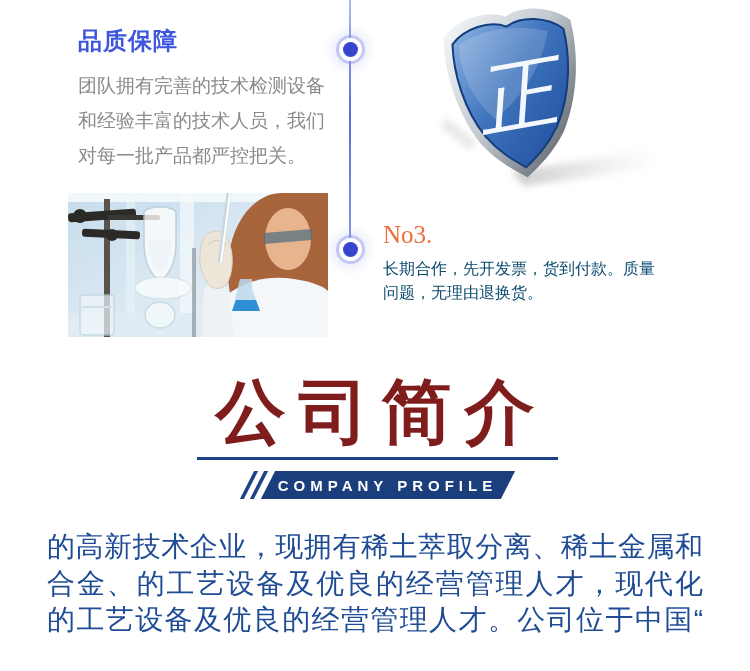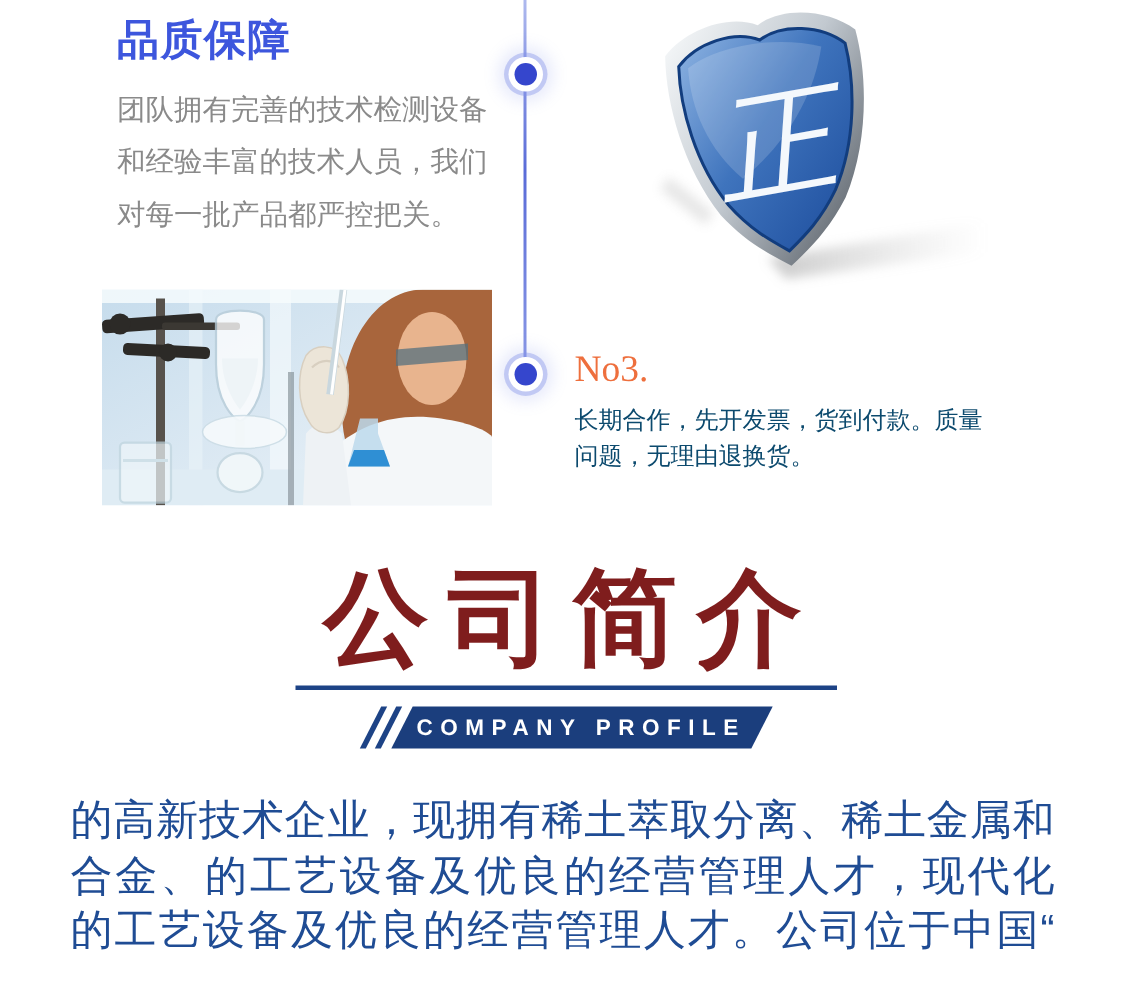--- a/index.html
+++ b/index.html
@@ -22,25 +22,25 @@
   .dot-b { left:343px; top:242px; }
 
   
   .feature { position:absolute; }
   .feat-no {
     font-family:"Liberation Serif", serif; color:#ee6f3d;
     font-size:25px; line-height:28px;
   }
   .feat-title { margin:0; color:#3d56dd; font-weight:700; letter-spacing:1px; }
   .feature-2 { left:78px; top:12px; width:290px; }
-  .feature-2 .feat-title { font-size:28px; line-height:30px; }
-  .feature-2 .feat-body { margin-top:14px; color:#8a8a8a; font-size:19px; }
+  .feature-2 .feat-title { font-size:24px; line-height:30px;margin-top:14px; }
+  .feature-2 .feat-body { margin-top:14px; color:#8a8a8a; font-size:19px;font-family:Liberation Mono, monospace; }
   .feature-2 .feat-line { line-height:35px; white-space:nowrap; }
 
-  .feature-3 { left:383px; top:233px; width:270px; }
+  .feature-3 { left:383px; top:221px; width:270px; }
   .feature-3 .feat-title { font-size:23px; line-height:30px; }
   .feature-3 .feat-body { margin-top:8px; color:#0c4a6e; font-size:16px; }
   .feature-3 .feat-line { line-height:24px; white-space:nowrap; }
 
   
   .lab-photo {
     position:absolute; left:68px; top:193px; width:260px; height:144px; overflow:hidden;
   }
 
   

